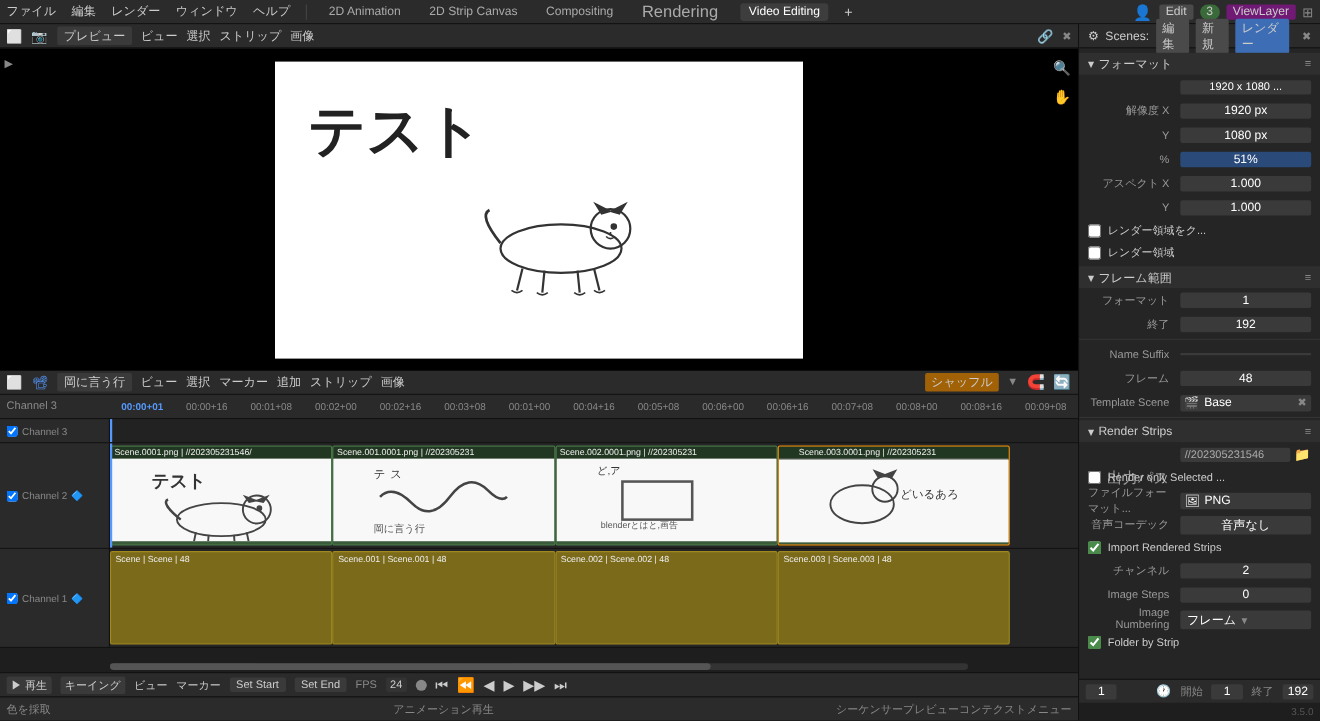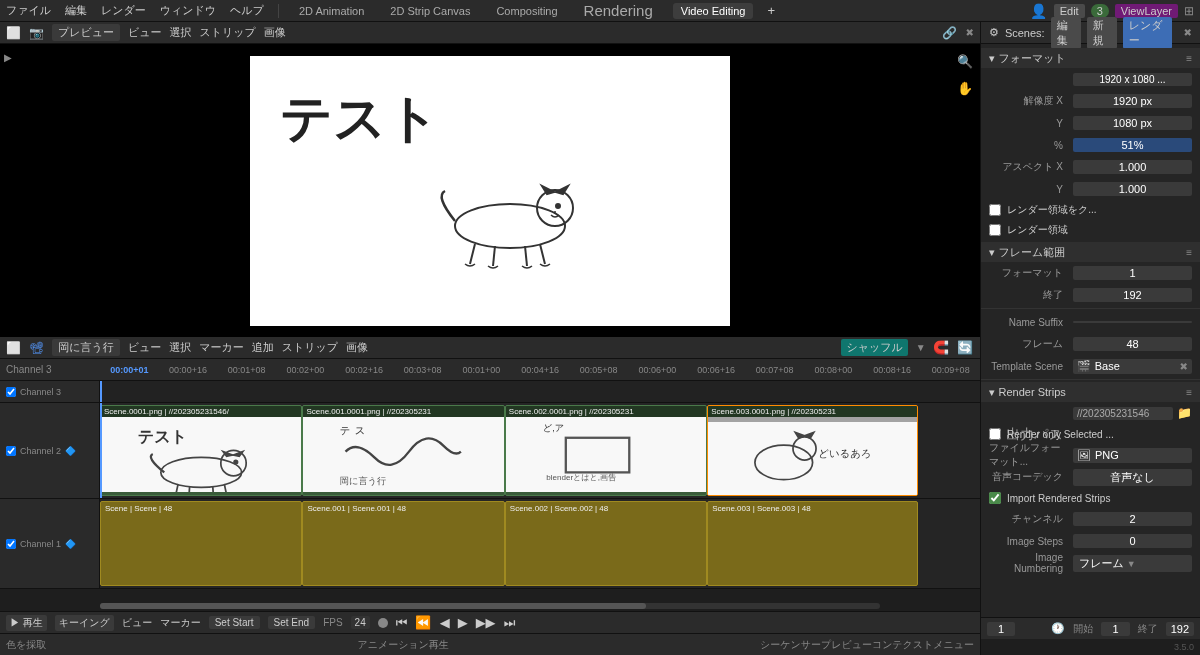--- a/index.html
+++ b/index.html
@@ -37,21 +37,21 @@
     }
 
     
     .sequencer-section {
       flex: 1; background: #1e1e1e; display: flex; flex-direction: column; min-height: 0;
     }
     .sequencer-header {
       height: 22px; background: #2b2b2b; display: flex; align-items: center; padding: 0 6px; gap: 8px; border-bottom: 1px solid #111; flex-shrink: 0;
     }
     .sequencer-header span { font-size: 11px; color: #ccc; }
-    .seq-btn { background: #0f766e; padding: 1px 5px; border-radius: 2px; font-size: 11px; color: #ccc; cursor: pointer; }
+    .seq-btn { background: #a16207; padding: 1px 5px; border-radius: 2px; font-size: 11px; color: #ccc; cursor: pointer; }
     .timeline-ruler {
       height: 22px; background: #2a2a2a; display: flex; align-items: center; border-bottom: 1px solid #111; flex-shrink: 0; overflow: hidden; position: relative;
     }
     .ruler-channel-label { width: 100px; flex-shrink: 0; padding-left: 6px; font-size: 10px; color: #888; }
     .ruler-ticks { flex: 1; display: flex; align-items: center; overflow: hidden; }
     .ruler-tick { font-size: 9px; color: #888; flex: 1; text-align: center; }
 
     
     .tracks-container { flex: 1; overflow: hidden; position: relative; }
     .track-row { height: 90px; display: flex; border-bottom: 1px solid #111; position: relative; }
@@ -312,21 +312,21 @@
               <div style="background:#f0f0f0;height:calc(100% - 14px);display:flex;align-items:center;justify-content:center;overflow:hidden;">
                 <svg width="100%" height="100%" viewBox="0 0 120 65" style="background:#f8f8f8;">
                   <text x="5" y="12" font-size="8" fill="#333">ど,ア</text>
                   <rect x="25" y="18" width="55" height="30" stroke="#555" stroke-width="2" fill="none"></rect>
                   <text x="8" y="55" font-size="7" fill="#555">blenderとはと,画告</text>
                 </svg>
               </div>
             </div>
 
             <div class="strip strip-image strip-selected" style="left:69%;width:24%;top:2px;bottom:2px;border:1px solid #ff8c00 !important;">
-              <div class="strip-header" style="font-size:8px;padding:1px 3px;background:rgba(0,0,0,0.4);white-space:nowrap;overflow:hidden;text-overflow:ellipsis;color:#eee;border-bottom:5px solid #a3a3a3;">Scene.003.0001.png | //202305231</div>
+              <div class="strip-header" style="font-size:8px;padding:1px 18px;background:rgba(0,0,0,0.4);white-space:nowrap;overflow:hidden;text-overflow:ellipsis;color:#eee;border-bottom:1px solid #a3a3a3;">Scene.003.0001.png | //202305231</div>
               <div style="background:#f0f0f0;height:calc(100% - 14px);display:flex;align-items:center;justify-content:center;overflow:hidden;">
                 <svg width="100%" height="100%" viewBox="0 0 120 65" style="background:#f8f8f8;">
                   <g transform="translate(5,5)" stroke="#444" stroke-width="1.5" fill="none">
                     <ellipse cx="30" cy="30" rx="25" ry="15"></ellipse>
                     <circle cx="48" cy="18" r="10"></circle>
                     <polygon points="43,9 40,4 48,7" fill="#444"></polygon>
                     <polygon points="53,9 56,4 48,7" fill="#444"></polygon>
                   </g>
                   <text x="65" y="30" font-size="9" fill="#333">どいるあろ</text>
                 </svg>
@@ -540,20 +540,24 @@
         </div>
 
         <div class="prop-row">
           <div class="prop-label" style="font-size:10px;flex:0 0 80px;text-align:right;padding-right:6px;color:#999;">Image Numbering</div>
           <span class="prop-value" style="text-align:left;padding-left:6px;">
             <span>フレーム</span>
             <span style="font-size:9px;color:#888;"> ▼</span>
           </span>
         </div>
 
+        <div class="checkbox-row">
+          <input type="checkbox" checked="" style="width: 12px; height: 12px; accent-color: rgb(74, 138, 74);">
+          <span style="font-size:10px;color:#ccc;">Folder by Strip</span>
+        </div>
       </div>
 
     </div>
 
     <div style="height:22px;background:#2b2b2b;display:flex;align-items:center;padding:0 6px;gap:8px;border-top:1px solid #111;flex-shrink:0;">
       <span class="prop-value" style="width:30px;text-align:center;">1</span>
       <div style="flex:1;"></div>
       <span style="font-size:11px;color:#888;">🕐</span>
       <span style="font-size:10px;color:#888;">開始</span>
       <span class="prop-value" style="width:28px;text-align:center;">1</span>

